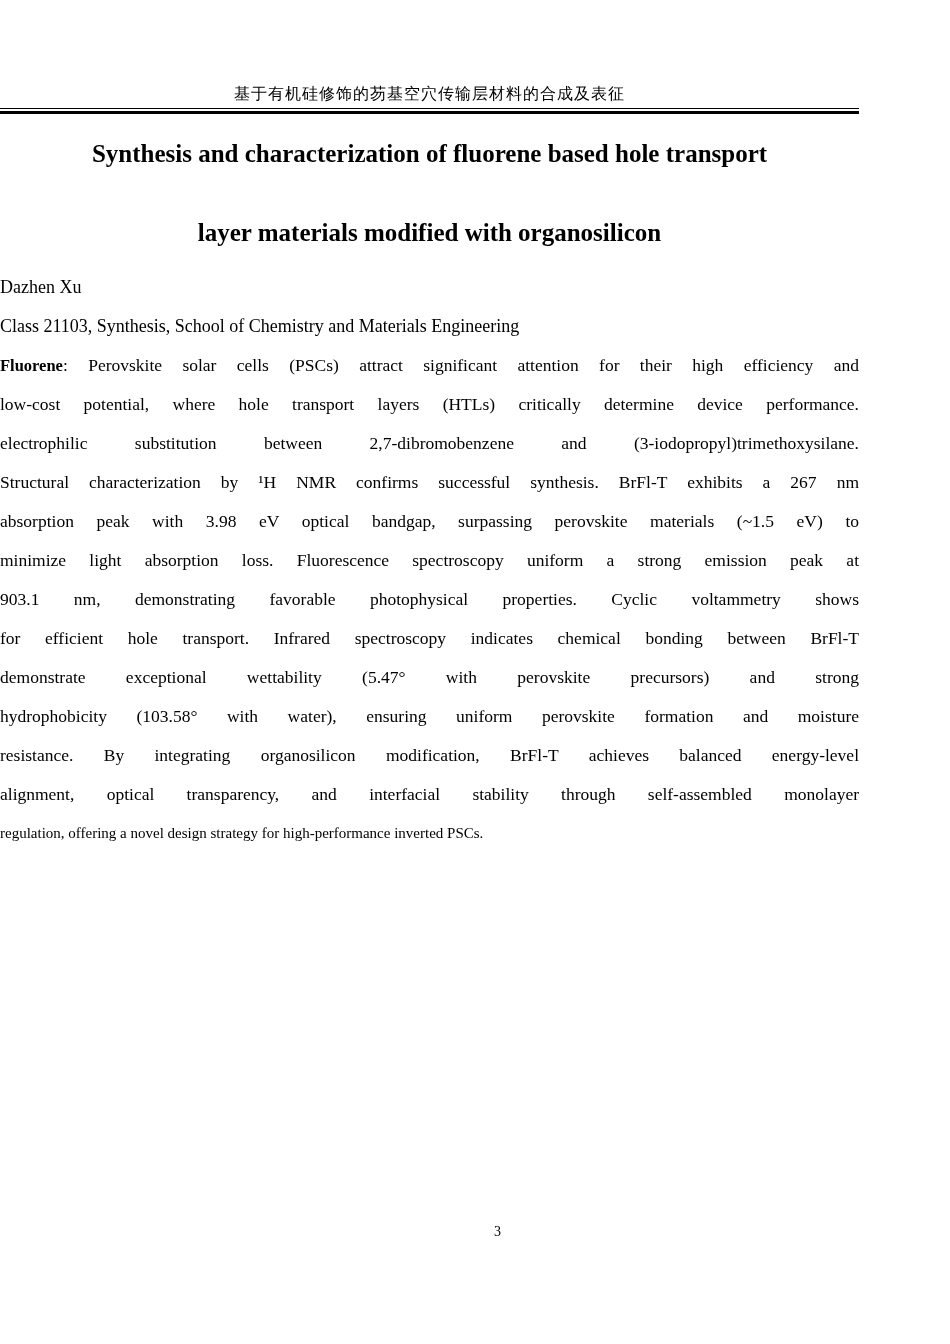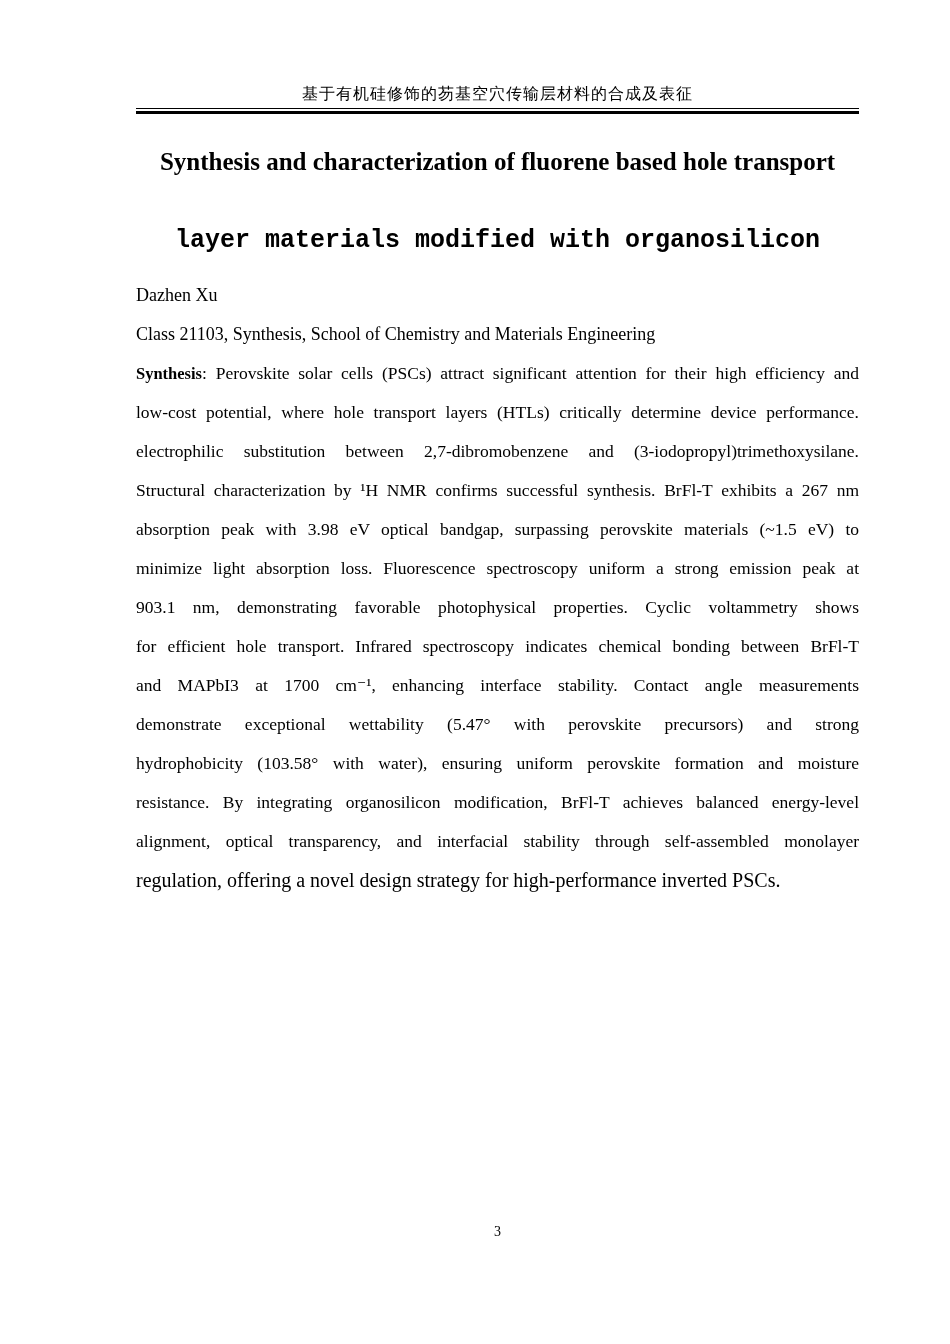--- a/index.html
+++ b/index.html
@@ -6,21 +6,20 @@
   .page {
     position: relative;
     width: 950px;
     height: 1344px;
     background: #ffffff;
     color: #000000;
     font-family: "Liberation Serif", "DejaVu Serif", serif;
     overflow: hidden;
   }
   .content {
-    padding-left: 136px;
     padding-right: 91px;
   }
   
   .header-cn {
     margin-top: 82px;
     font-size: 16px;
     line-height: 24px;
     text-align: center;
     letter-spacing: 1px;
   }
@@ -30,37 +29,37 @@
     border-top: 1.5px solid #000;
     border-bottom: 3px solid #000;
   }
   
   .title-line {
     font-size: 25px;
     line-height: 40px;
     font-weight: bold;
     text-align: center;
   }
-  .title-line.first { margin-top: 28px; text-align: center; }
-  .title-line.second { margin-top: 39px; font-family: Liberation Mono, monospace; }
+  .title-line.first { margin-top: 20px; text-align: center; }
+  .title-line.second { margin-top: 39px; }
   
   .center-line {
     font-size: 18px;
     line-height: 39px;
   }
   .author-line { margin-top: 15px; }
   
   .jline {
     font-size: 17.5px;
     line-height: 39px;
     text-align: justify;
     text-align-last: justify;
   }
   .lline {
-    font-size: 20px;
+    font-size: 15px;
     line-height: 39px;
     text-align: center;
     text-align-last: left;
   }
   .lead-label {
     font-weight: bold;
     font-size: 16.5px;
   }
   .abstract-section { margin-top: 0; }
   .keywords-section { margin-top: 35px; }
@@ -84,40 +83,39 @@
     <div class="header-cn">基于有机硅修饰的芴基空穴传输层材料的合成及表征</div>
     <div class="header-rule"></div>
 
     <div class="title-line first">Synthesis and characterization of fluorene based hole transport</div>
     <div class="title-line second">layer materials modified with organosilicon</div>
 
     <div class="center-line author-line">Dazhen Xu</div>
     <div class="center-line">Class 21103, Synthesis, School of Chemistry and Materials Engineering</div>
 
     <div class="abstract-section">
-      <div class="jline"><span class="lead-label">Synthesis</span><span>: Perovskite solar cells (PSCs) attract significant attention for their high efficiency and</span></div>
+      <div class="jline"><span class="lead-label">Fluorene</span><span>: Perovskite solar cells (PSCs) attract significant attention for their high efficiency and</span></div>
       <div>
 
           <div class="jline">low-cost potential, where hole transport layers (HTLs) critically determine device performance.</div>
 
 
           <div class="jline">electrophilic substitution between 2,7-dibromobenzene and (3-iodopropyl)trimethoxysilane.</div>
 
           <div class="jline">Structural characterization by ¹H NMR confirms successful synthesis. BrFl-T exhibits a 267 nm</div>
 
           <div class="jline">absorption peak with 3.98 eV optical bandgap, surpassing perovskite materials (~1.5 eV) to</div>
 
           <div class="jline">minimize light absorption loss. Fluorescence spectroscopy uniform a strong emission peak at</div>
 
           <div class="jline">903.1 nm, demonstrating favorable photophysical properties. Cyclic voltammetry shows</div>
 
 
           <div class="jline">for efficient hole transport. Infrared spectroscopy indicates chemical bonding between BrFl-T</div>
 
-          <div class="jline">and MAPbI3 at 1700 cm⁻¹, enhancing interface stability. Contact angle measurements</div>
 
           <div class="jline">demonstrate exceptional wettability (5.47° with perovskite precursors) and strong</div>
 
           <div class="jline">hydrophobicity (103.58° with water), ensuring uniform perovskite formation and moisture</div>
 
           <div class="jline">resistance. By integrating organosilicon modification, BrFl-T achieves balanced energy-level</div>
 
           <div class="jline">alignment, optical transparency, and interfacial stability through self-assembled monolayer</div>
         </div>
       <div class="lline">regulation, offering a novel design strategy for high-performance inverted PSCs.</div>

